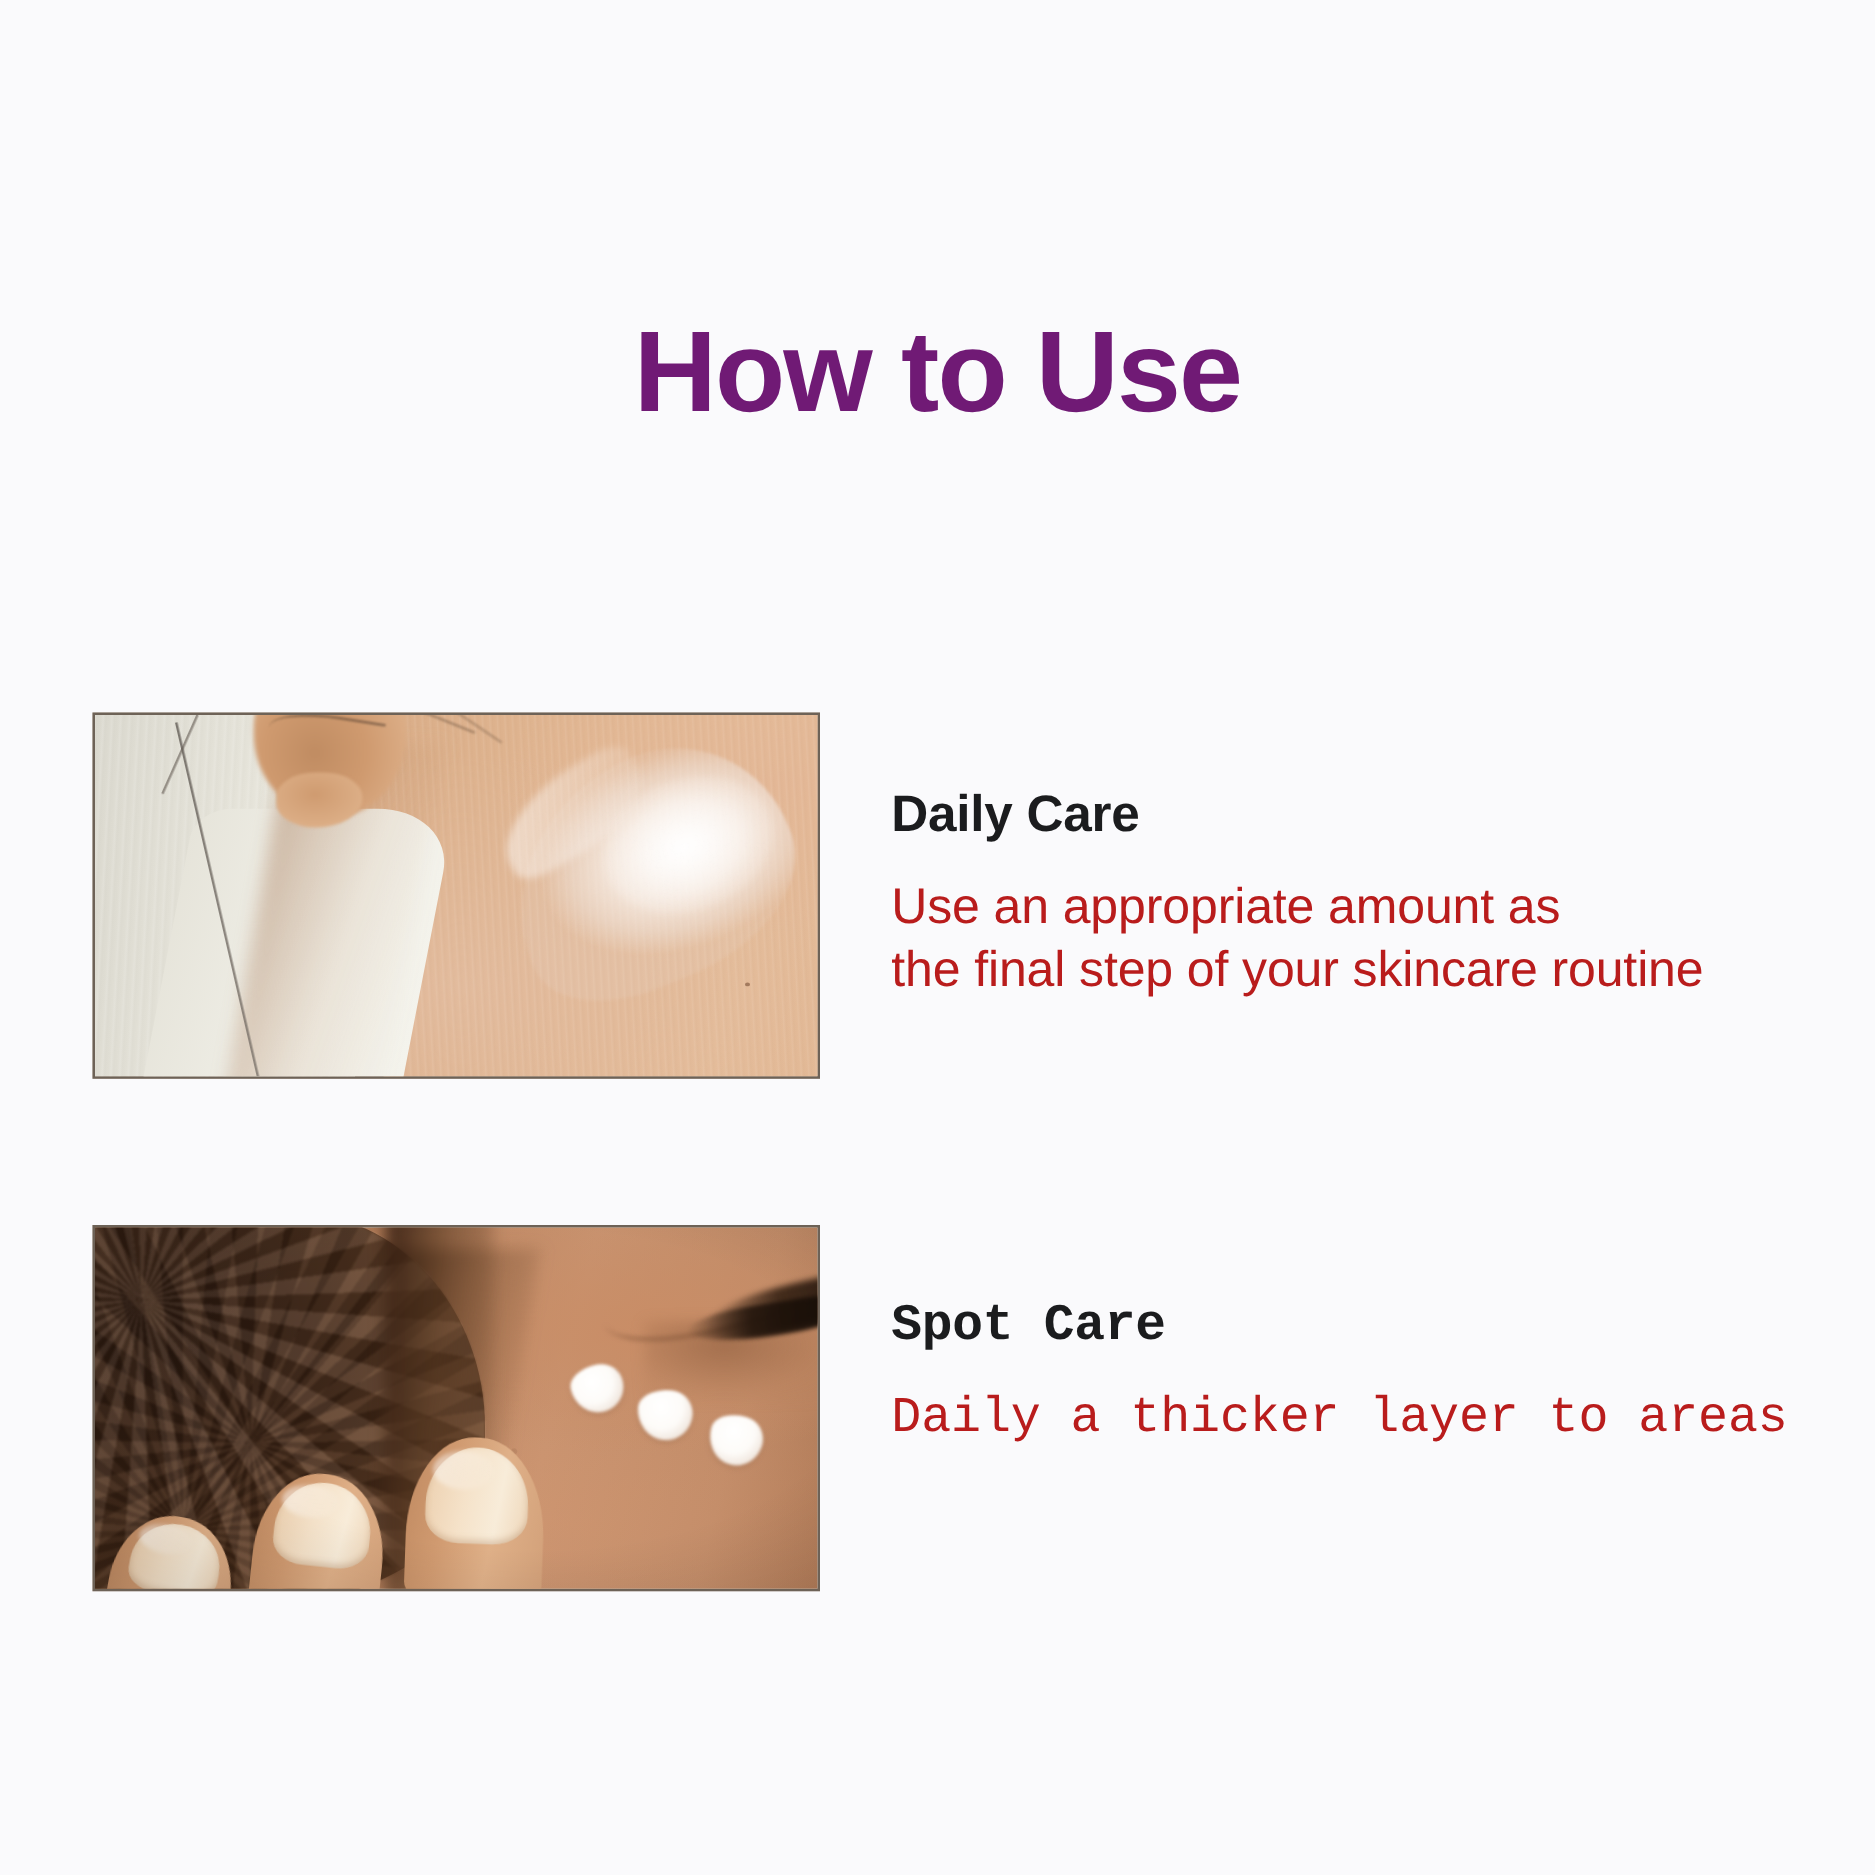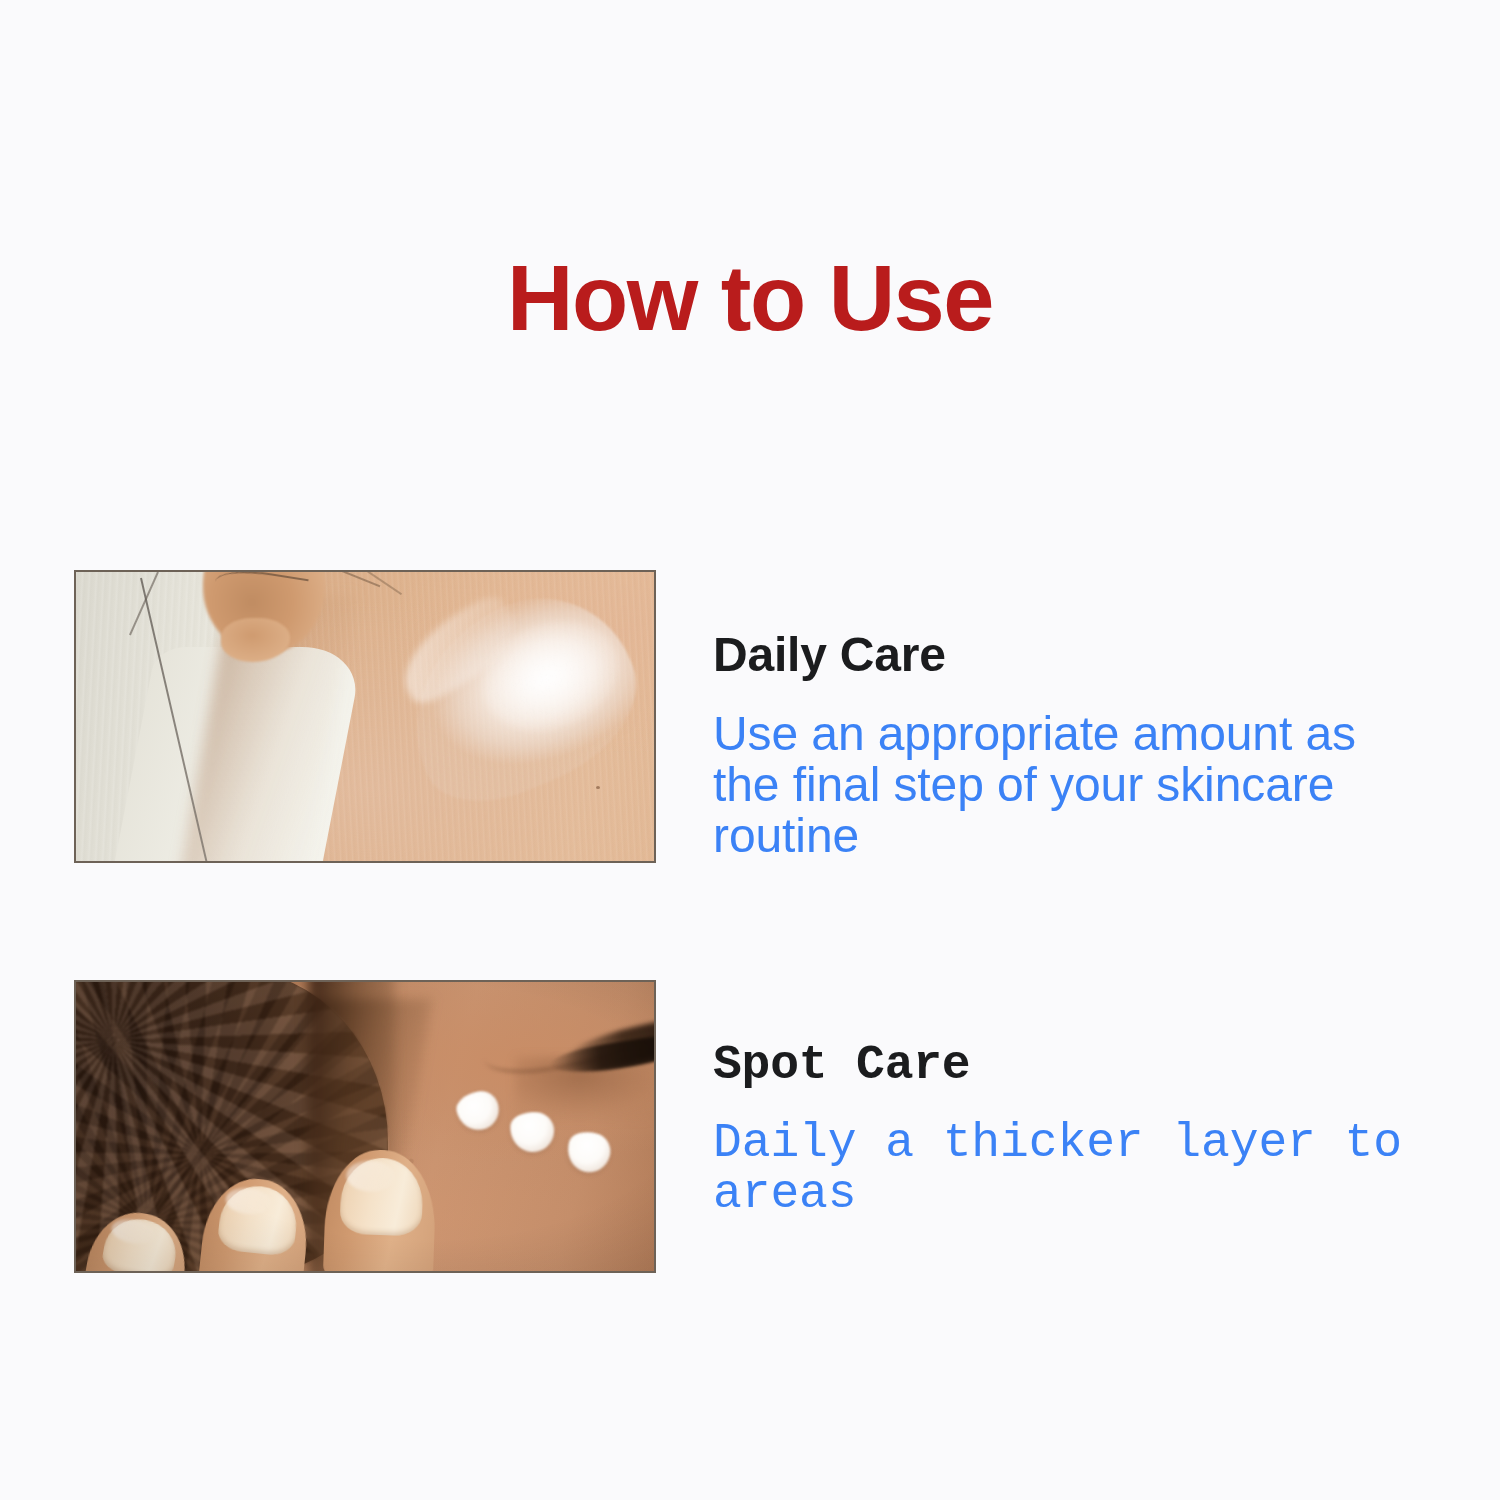--- a/index.html
+++ b/index.html
@@ -24,21 +24,21 @@
   
   .page-title {
     position: absolute;
     left: 0;
     top: 252px;
     width: 1500px;
     text-align: center;
     font-size: 92px;
     font-weight: 700;
     letter-spacing: -1.5px;
-    color: #b91c1c;
+    color: #701a75;
     line-height: 1.0;
     white-space: nowrap;
   }
 
   
   .step-row {
     position: absolute;
     left: 74px;
     width: 1380px;
     height: 293px;
@@ -63,32 +63,32 @@
     overflow: hidden;
   }
 
   .step-text {
     position: absolute;
     left: 639px;
     top: 0;
     width: 740px;
   }
   .step-heading {
-    font-size: 48px;
+    font-size: 41px;
     font-weight: 700;
     color: #1b1c1e;
     letter-spacing: -0.2px;
     line-height: 1.1;
     margin: 0;
     padding-top: 59px;
   }
   .step-body {
-    font-size: 48px;
+    font-size: 40px;
     font-weight: 400;
-    color: #3b82f6;
+    color: #b91c1c;
     line-height: 51px;
     margin: 0;
     padding-top: 26px;
     letter-spacing: -0.1px;
   }
   .step-body .line { display: block; }
 
   
   .p1-wall {
     position: absolute;

